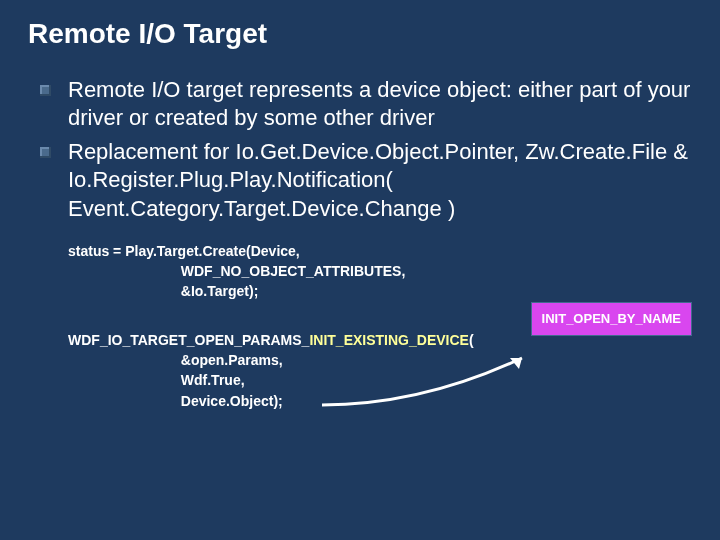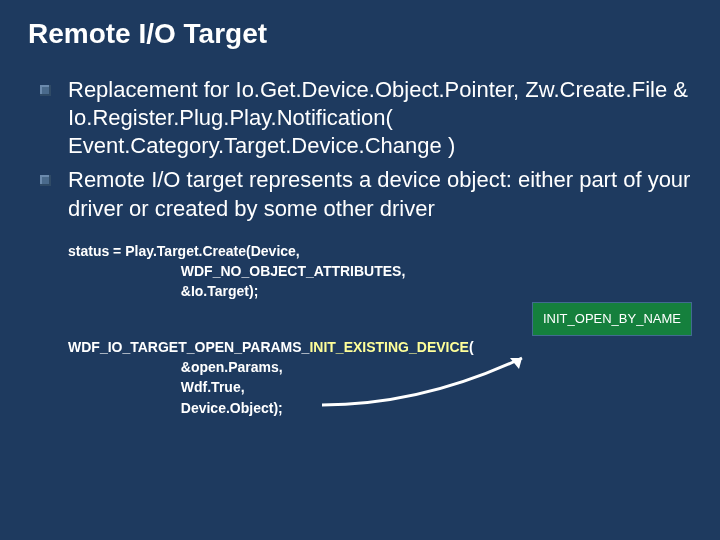--- a/index.html
+++ b/index.html
@@ -55,24 +55,24 @@
     white-space: pre;
     color: #ffffff;
   }
   .code-block .highlight {
     color: #ffff99;
   }
   .aside-box {
     position: absolute;
     right: 28px;
     top: 302px;
-    background: #15803d;
+    background: #d946ef;
     padding: 6px 10px;
     font-size: 13px;
-    font-weight: normal;
+    font-weight: bold;
     line-height: 1.5;
     border: 1px solid #426a90;
   }
   .arrow-svg {
     position: absolute;
     left: 312px;
     top: 350px;
     width: 230px;
     height: 60px;
     pointer-events: none;
@@ -81,40 +81,40 @@
 </head>
 <body>
 
 <div class="slide">
 
   <h1 class="title">Remote I/O Target</h1>
 
   <ul class="bullets">
     <li>
       <span class="bullet-marker"></span>
-      <span>Replacement for Io.Get.Device.Object.Pointer, Zw.Create.File &amp; Io.Register.Plug.Play.Notification( Event.Category.Target.Device.Change )</span>
+      <span>Remote I/O target represents a device object: either part of your driver or created by some other driver</span>
     </li>
     <li>
       <span class="bullet-marker"></span>
-      <span>Remote I/O target represents a device object: either part of your driver or created by some other driver</span>
+      <span>Replacement for Io.Get.Device.Object.Pointer, Zw.Create.File &amp; Io.Register.Plug.Play.Notification( Event.Category.Target.Device.Change )</span>
     </li>
   </ul>
 
   <div class="code-block"><span>status = Play.Target.Create(Device,</span>
 <span>                             WDF_NO_OBJECT_ATTRIBUTES,</span>
 <span>                             &amp;Io.Target);</span></div>
 
   <div class="aside-box">
     <div>INIT_OPEN_BY_NAME</div>
   </div>
 
   <svg class="arrow-svg" viewBox="0 0 230 60">
     <path d="M 10 55 Q 110 55 210 8" fill="none" stroke="#ffffff" stroke-width="3"></path>
     <path d="M 210 8 L 198 8 L 207 19 Z" fill="#ffffff"></path>
   </svg>
 
-  <div class="code-block" style="margin-top:35px"><span>WDF_IO_TARGET_OPEN_PARAMS_</span><span class="highlight">INIT_EXISTING_DEVICE</span><span>(</span>
+  <div class="code-block" style="margin-top:28px"><span>WDF_IO_TARGET_OPEN_PARAMS_</span><span class="highlight">INIT_EXISTING_DEVICE</span><span>(</span>
 <span>                             &amp;open.Params,</span>
 <span>                             Wdf.True,</span>
 <span>                             Device.Object);</span></div>
 
 
 </div>
 
 </body></html>

